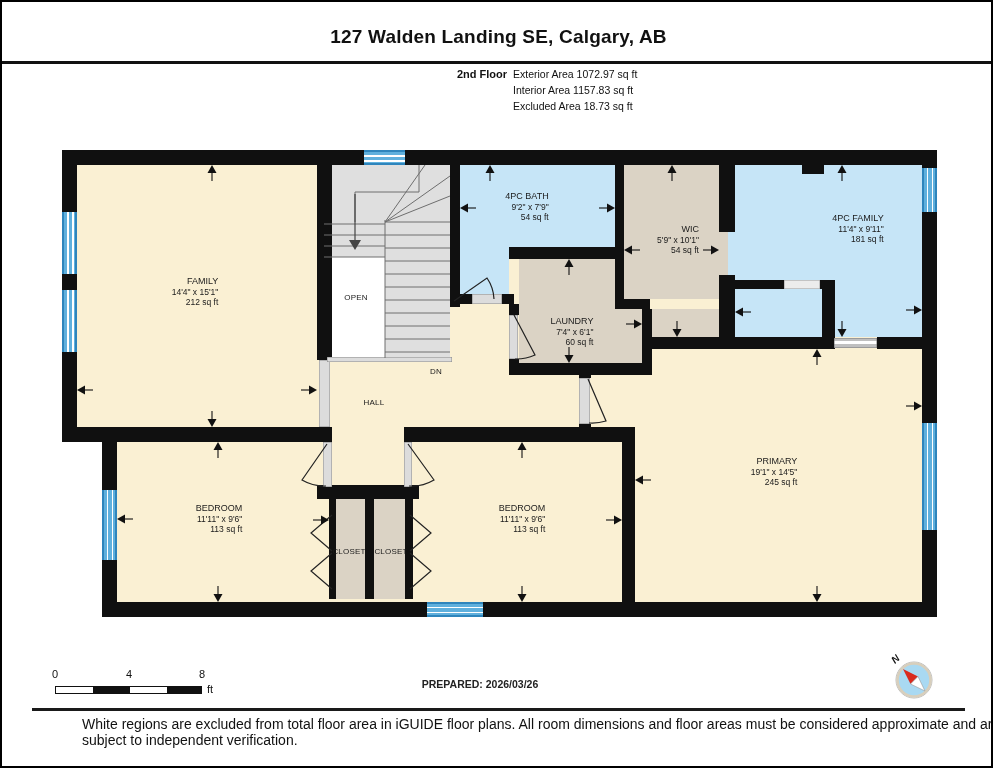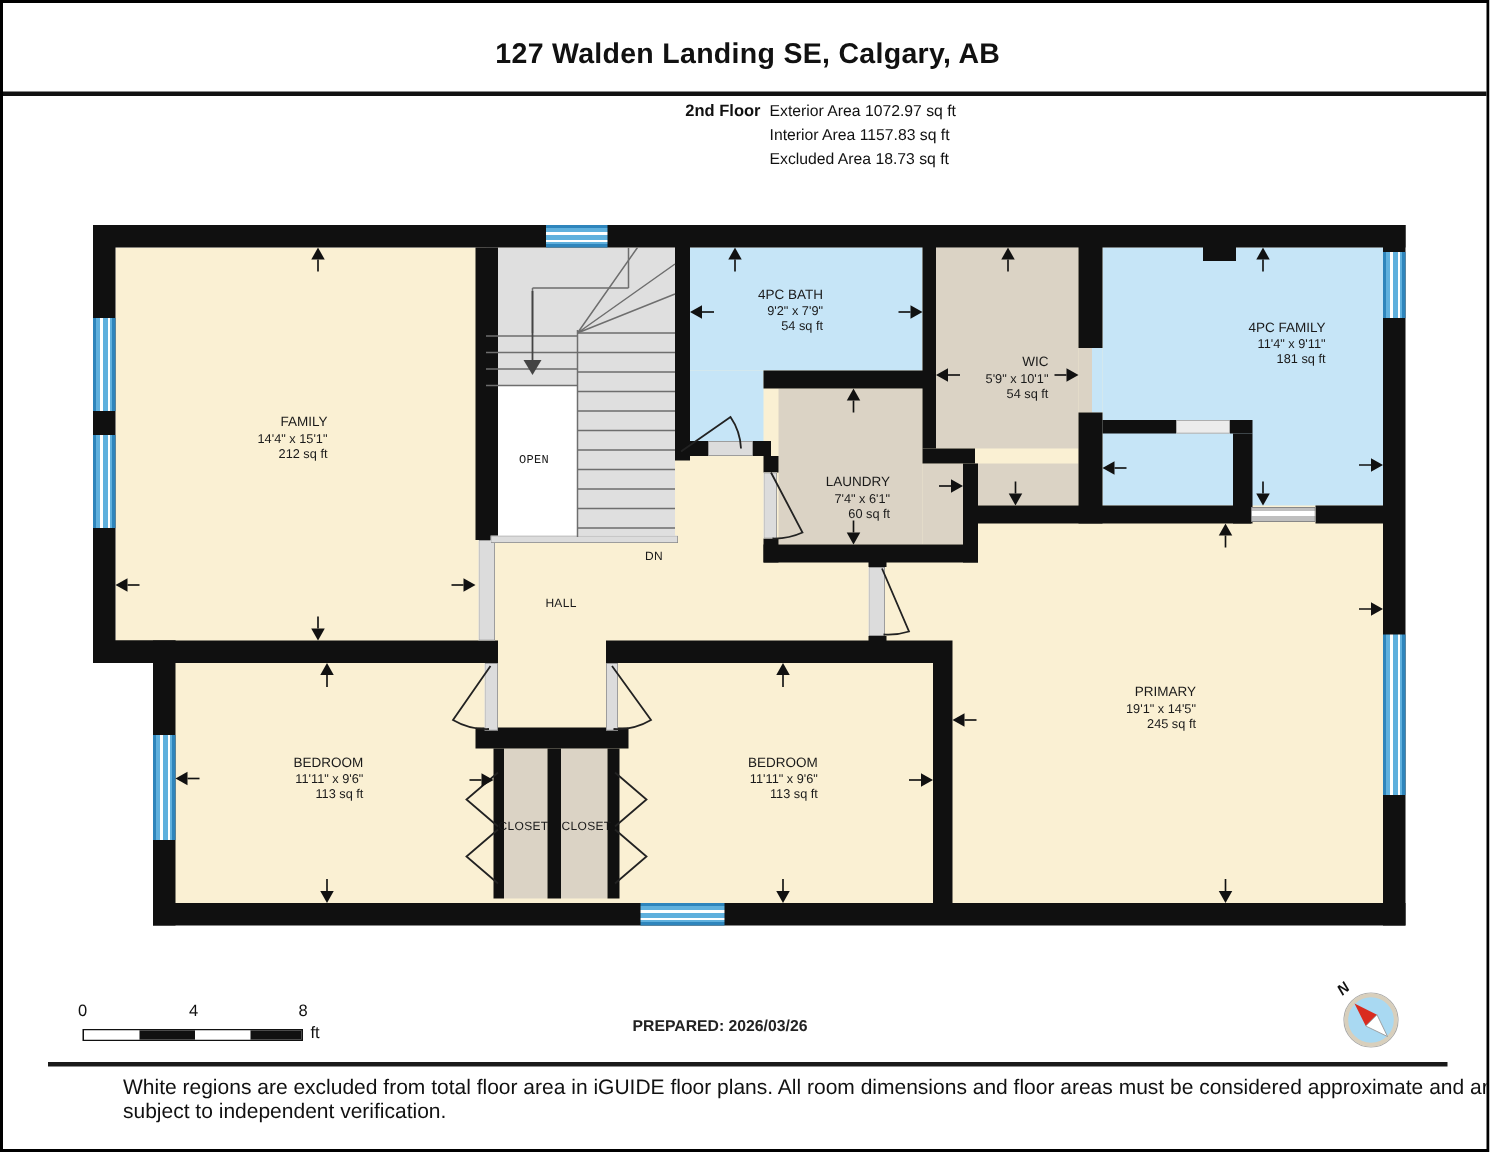--- a/index.html
+++ b/index.html
@@ -296,21 +296,21 @@
         <div class="room-label" style="left: 193px; top: 290px;">
           <div class="name">FAMILY</div>
           <div class="dims">14'4" x 15'1"</div>
           <div class="area">212 sq ft</div>
         </div>
         <div class="room-label" style="left: 525px; top: 205px;">
           <div class="name">4PC BATH</div>
           <div class="dims">9'2" x 7'9"</div>
           <div class="area">54 sq ft</div>
         </div>
-        <div class="room-label" style="left: 676px; top: 250px;">
+        <div class="room-label" style="left: 676px; top: 238px;">
           <div class="name">WIC</div>
           <div class="dims">5'9" x 10'1"</div>
           <div class="area">54 sq ft</div>
         </div>
         <div class="room-label" style="left: 856px; top: 227px;">
           <div class="name">4PC FAMILY</div>
           <div class="dims">11'4" x 9'11"</div>
           <div class="area">181 sq ft</div>
         </div>
         <div class="room-label" style="left: 570px; top: 330px;">
@@ -328,21 +328,21 @@
           <div class="dims">11'11" x 9'6"</div>
           <div class="area">113 sq ft</div>
         </div>
         <div class="room-label" style="left: 520px; top: 517px;">
           <div class="name">BEDROOM</div>
           <div class="dims">11'11" x 9'6"</div>
           <div class="area">113 sq ft</div>
         </div>
         <div class="small-label" style="left: 347px; top: 549px;">CLOSET</div>
         <div class="small-label" style="left: 389px; top: 549px;">CLOSET</div>
-        <div class="small-label" style="left: 354px; top: 305px; font-family: Liberation Mono, monospace;">OPEN</div>
+        <div class="small-label" style="left: 354px; top: 295px;">OPEN</div>
         <div class="small-label" style="left: 372px; top: 400px;">HALL</div>
         <div class="small-label" style="left: 434px; top: 369px;">DN</div>
       </div>
   </div>
 
   <div class="scalebar">
     <div class="seg seg-w" style="width:37px"></div>
     <div class="seg seg-b" style="width:37px"></div>
     <div class="seg seg-w" style="width:37px"></div>
     <div class="seg seg-b" style="width:34px"></div>

